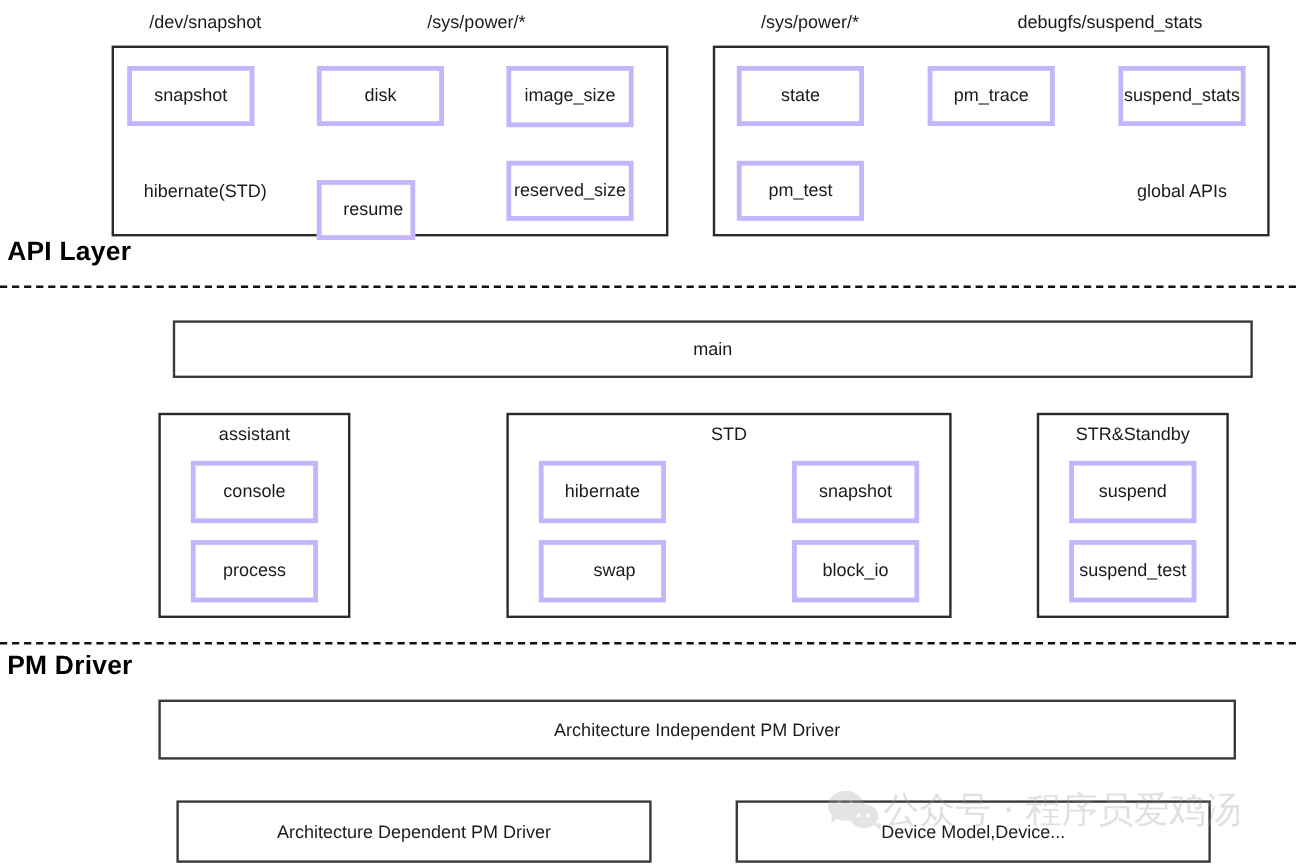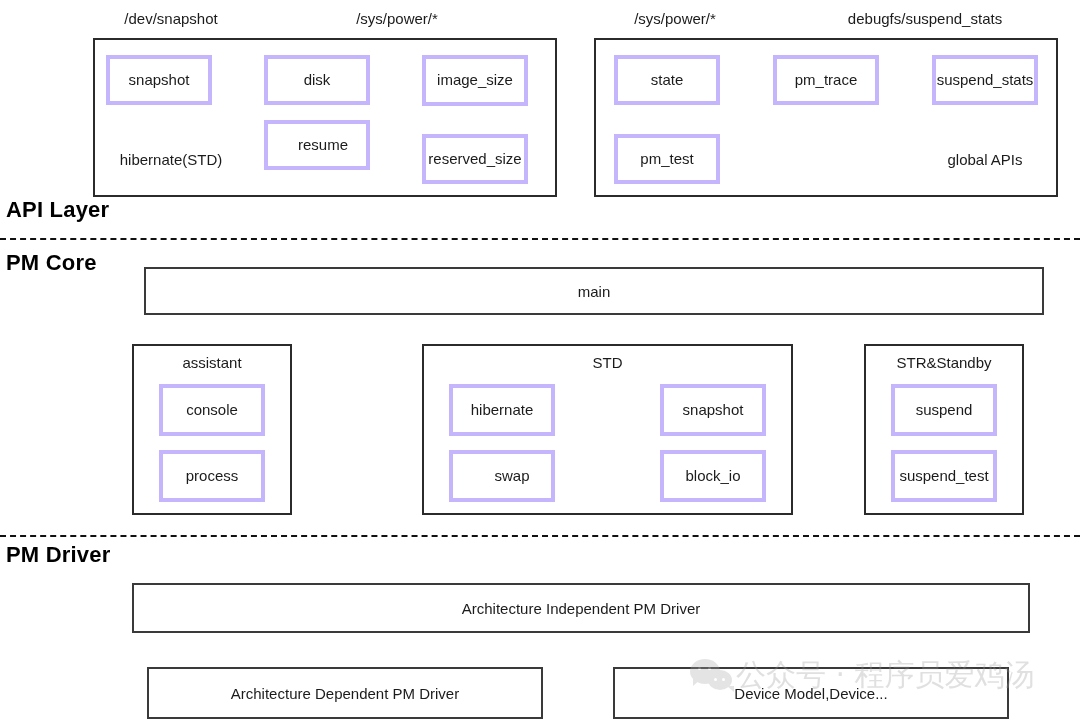--- a/index.html
+++ b/index.html
@@ -137,37 +137,36 @@
   <div class="abs col-header" style="left:604px;top:10px;width:142px;">/sys/power/*</div>
   <div class="abs col-header" style="left:834px;top:10px;width:182px;">debugfs/suspend_stats</div>
 
   <div class="abs grp-box" style="left:93px;top:38px;width:464px;height:159px;"></div>
 
   <div class="abs leaf-box" style="left:106px;top:55px;width:106px;height:50px;">snapshot</div>
   <div class="abs leaf-box" style="left:264px;top:55px;width:106px;height:50px;">disk</div>
   <div class="abs leaf-box" style="left:422px;top:55px;width:106px;height:51px;">image_size</div>
 
   <div class="abs plain-label" style="left:106px;top:134px;width:130px;height:50px;">hibernate(STD)</div>
-  <div class="abs leaf-box" style="left:264px;top:120px;width:106px;height:50px;padding-left:12px;">resume</div>
+  <div class="abs leaf-box" style="left:264px;top:150px;width:82px;height:50px;padding-left:12px;">resume</div>
   <div class="abs leaf-box" style="left:422px;top:134px;width:106px;height:50px;">reserved_size</div>
 
   <div class="abs grp-box" style="left:594px;top:38px;width:464px;height:159px;"></div>
 
   <div class="abs leaf-box" style="left:614px;top:55px;width:106px;height:50px;">state</div>
   <div class="abs leaf-box" style="left:773px;top:55px;width:106px;height:50px;">pm_trace</div>
   <div class="abs leaf-box" style="left:932px;top:55px;width:106px;height:50px;">suspend_stats</div>
 
   <div class="abs leaf-box" style="left:614px;top:134px;width:106px;height:50px;">pm_test</div>
   <div class="abs plain-label" style="left:925px;top:134px;width:120px;height:50px;">global APIs</div>
 
   <div class="abs layer-title" style="left:6px;top:197px;">API Layer</div>
 
   <div class="abs divider" style="left:0px;top:238px;width:1080px;"></div>
 
-  <div class="abs layer-title" style="left:6px;top:250px;">PM Core</div>
 
   <div class="abs wide-box" style="left:144px;top:267px;width:900px;height:48px;">main</div>
 
   <div class="abs grp-box" style="left:132px;top:344px;width:160px;height:171px;">
     <div class="grp-title">assistant</div>
   </div>
   <div class="abs leaf-box" style="left:159px;top:384px;width:106px;height:52px;">console</div>
   <div class="abs leaf-box" style="left:159px;top:450px;width:106px;height:52px;">process</div>
 
   <div class="abs grp-box" style="left:422px;top:344px;width:371px;height:171px;">

